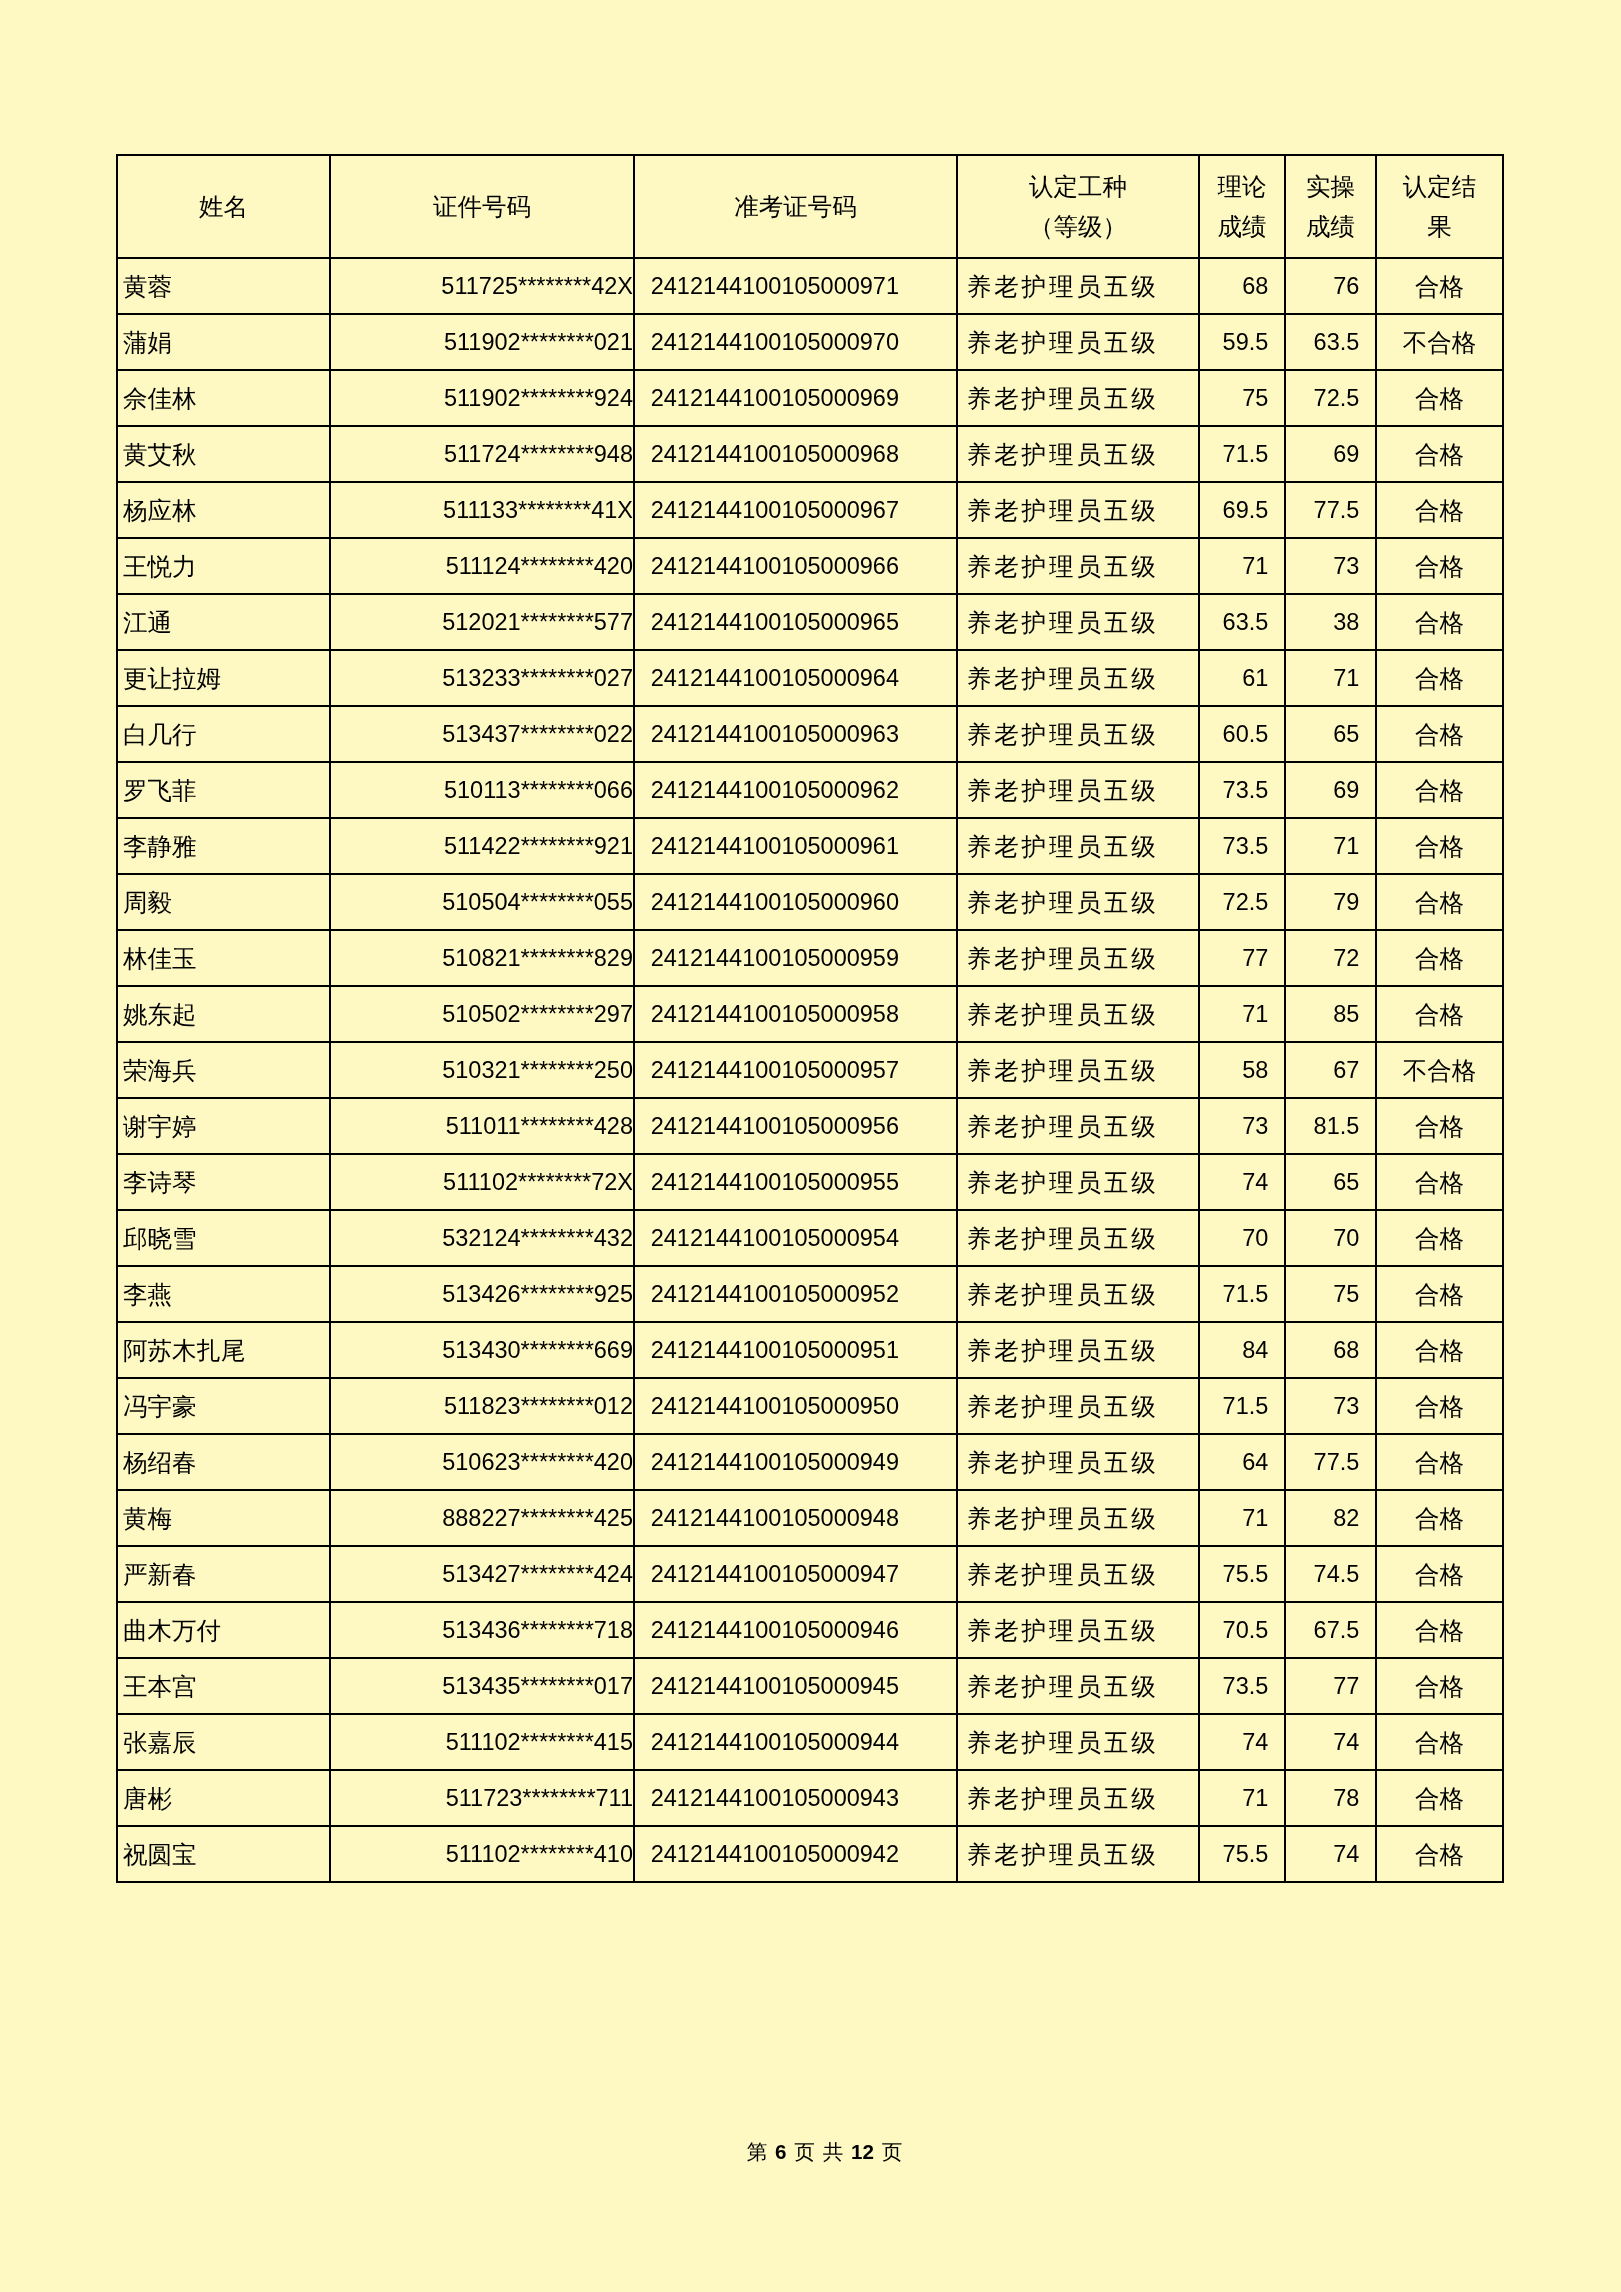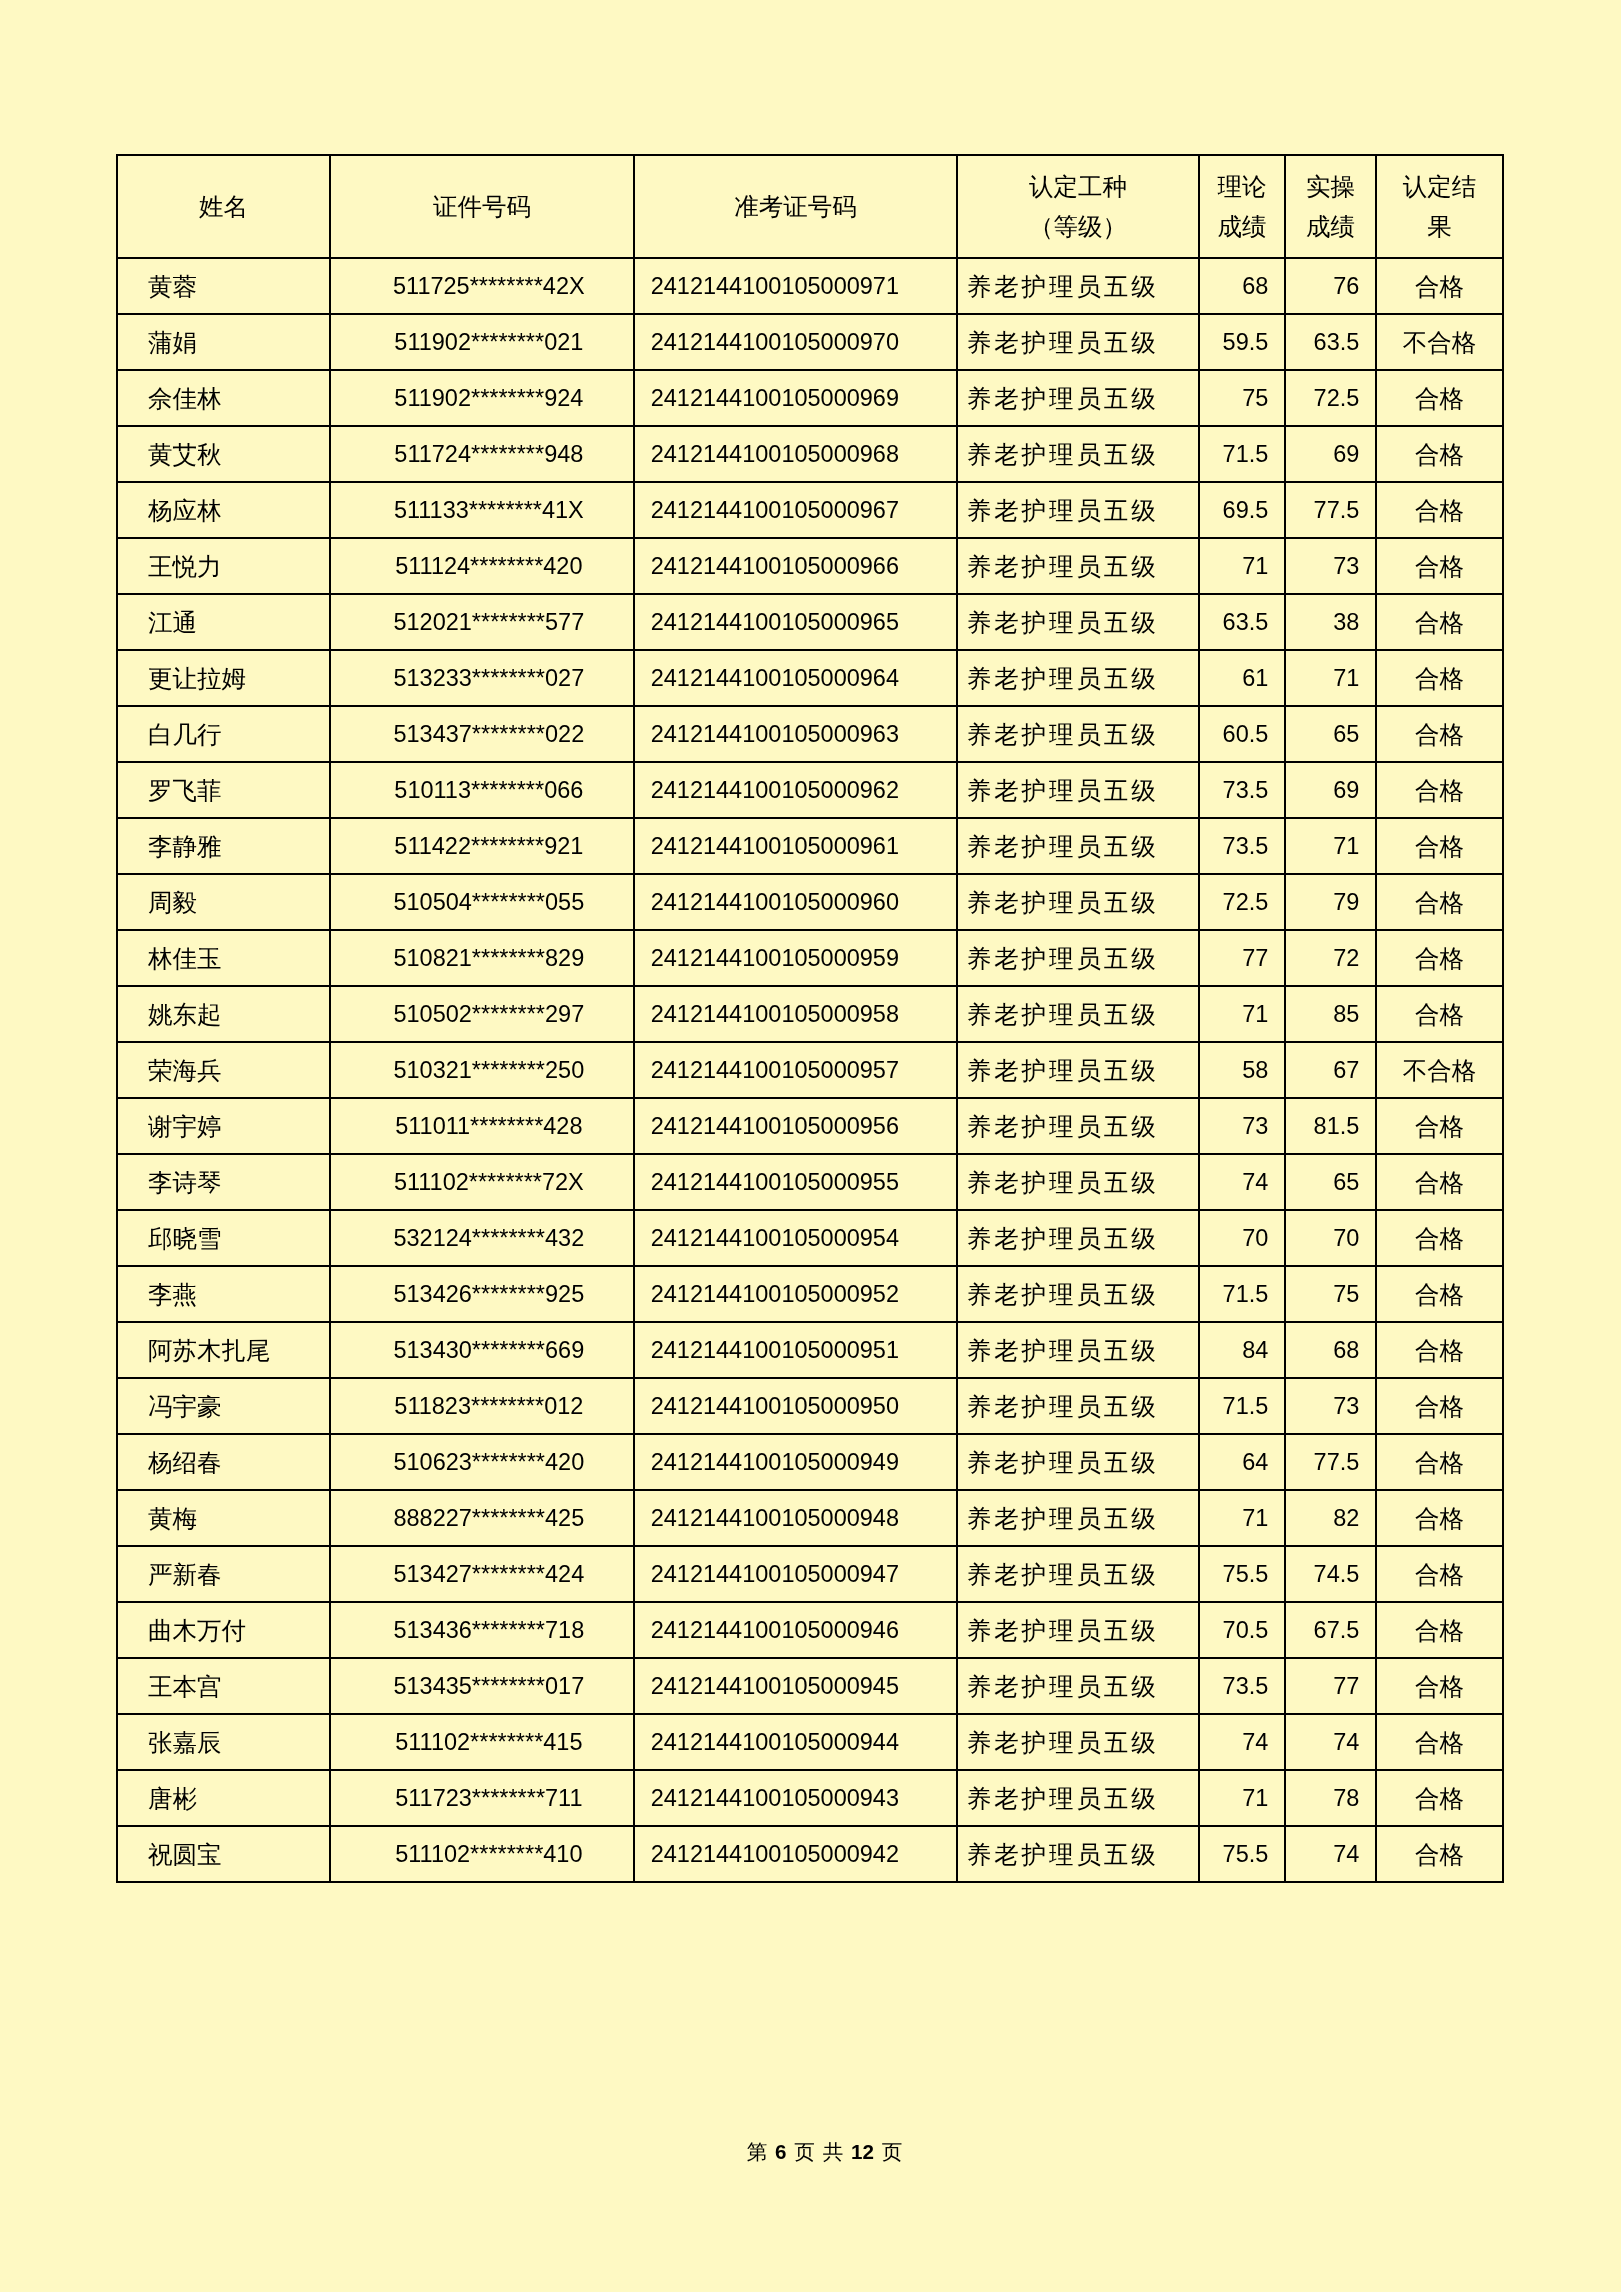--- a/index.html
+++ b/index.html
@@ -32,22 +32,22 @@
   }
   .results thead tr{height:103px;}
   .results tbody tr{height:56px;}
   .results th{
     font-size:24.5px;
     text-align:center;
   }
   .results th .hline{display:block;line-height:1.6;}
   .results td{font-size:23.5px;}
   
-  td.col0{text-align:left;padding-left:30px;font-size:24.5px;border-radius:16px;}
-  td.col1{text-align:center;padding-left:13.7px;}
+  td.col0{text-align:left;padding-left:5px;font-size:24.5px;border-radius:16px;}
+  td.col1{text-align:right;padding-left:13.7px;}
   td.col2{text-align:left;padding-left:15.7px;}
   td.col3{text-align:left;padding-left:8.8px;letter-spacing:2.9px;font-size:24.5px;}
   td.col4{text-align:right;padding-right:15.7px;}
   td.col5{text-align:right;padding-right:15.7px;}
   td.col6{text-align:center;font-size:24.5px;}
   .footer{
     position:absolute;
     top:2138px;
     left:14px;
     width:100%;

